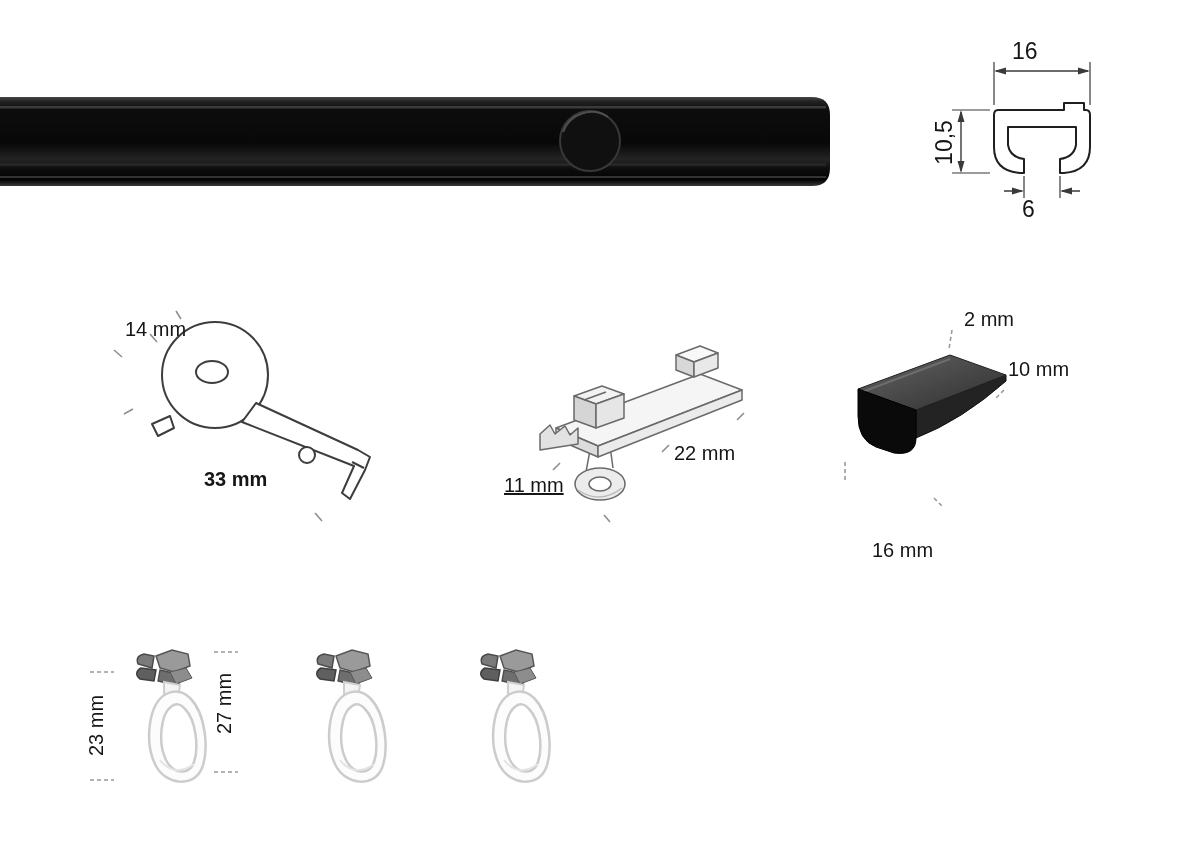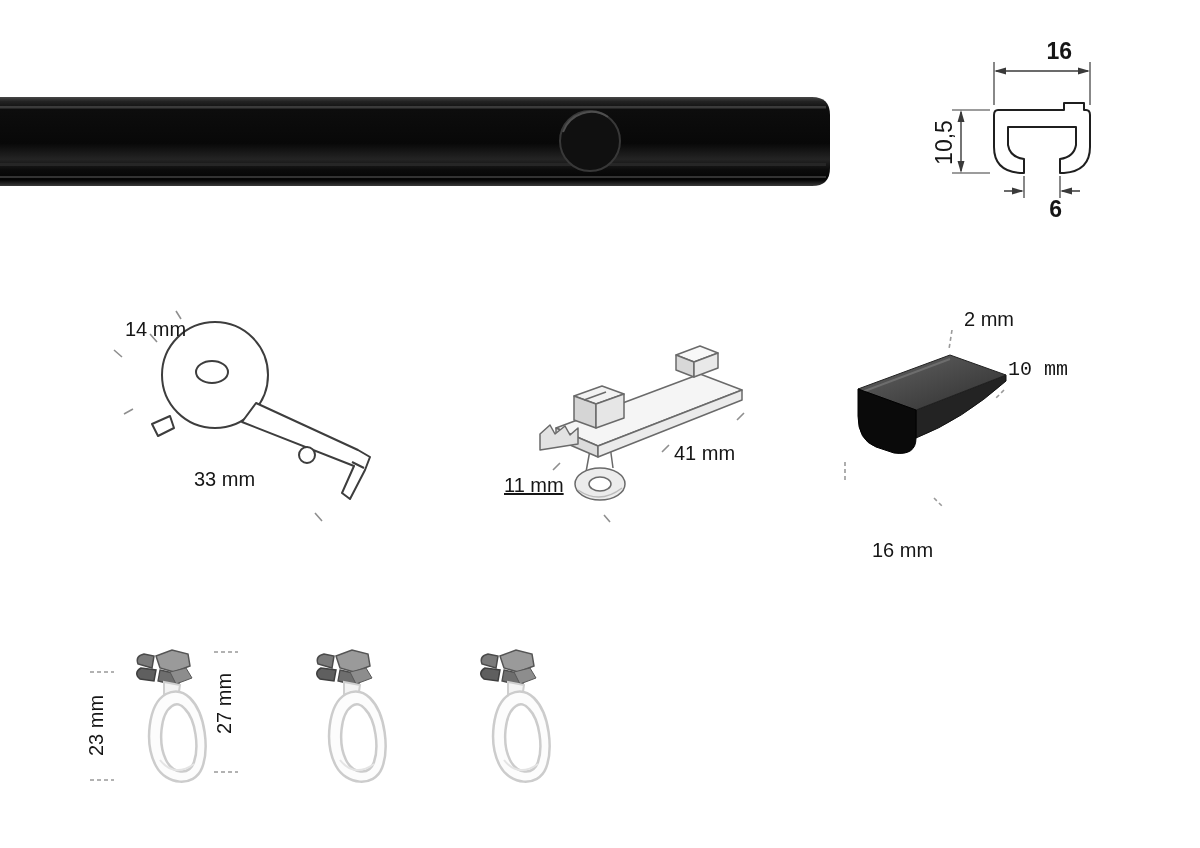--- a/index.html
+++ b/index.html
@@ -2,21 +2,21 @@
 <html><head>
 <meta charset="utf-8">
 <style>
   * { margin:0; padding:0; box-sizing:border-box; }
   html,body { background:#ffffff; }
   body { font-family:"Liberation Sans", sans-serif; color:#161616; }
   .canvas { position:relative; width:1200px; height:848px; background:#ffffff; overflow:hidden; }
   .art { position:absolute; left:0; top:0; }
   .dim-label { position:absolute; font-size:20px; color:#161616; white-space:nowrap;text-align:right; }
   .dim-label.num { font-size:23px; }
-  .dim-label.center { text-align:right;font-weight:bold; }
+  .dim-label.center { text-align:left; }
   .dim-label.rot { transform:rotate(-90deg); transform-origin:center center; text-align:center; }
 </style>
 </head>
 <body>
 
 <div class="canvas">
 
   <svg class="art" width="1200" height="848" viewBox="0 0 1200 848">
     <defs>
       <linearGradient id="railGrad" x1="0" y1="0" x2="0" y2="1">
@@ -157,25 +157,25 @@
         <path d="M 214,772 L 238,772"></path>
       </g>
     </g>
   </svg>
 
   <div class="dim-label num center" style="left:1012px; top:38px; width:60px;">16</div>
   <div class="dim-label num rot" style="left:909px; top:129px; width:70px;">10,5</div>
   <div class="dim-label num center" style="left:1022px; top:196px; width:40px;">6</div>
 
   <div class="dim-label" style="left:125px; top:318px;">14 mm</div>
-  <div class="dim-label" style="left:194px; top:468px;">33 mm</div>
+  <div class="dim-label" style="left:204px; top:468px;font-weight:bold;">33 mm</div>
 
-  <div class="dim-label" style="left:674px; top:442px;">41 mm</div>
+  <div class="dim-label" style="left:674px; top:442px;">22 mm</div>
   <div class="dim-label" style="left:504px; top:474px;text-decoration:underline;">11 mm</div>
 
   <div class="dim-label" style="left:920px; top:308px;margin-left:44px;">2 mm</div>
-  <div class="dim-label" style="left:1008px; top:358px;font-family:Liberation Mono, monospace;">10 mm</div>
+  <div class="dim-label" style="left:1008px; top:358px;">10 mm</div>
   <div class="dim-label" style="left:872px; top:491px;margin-top:48px;">16 mm</div>
 
   <div class="dim-label rot" style="left:61px; top:714px; width:70px;">23 mm</div>
   <div class="dim-label rot" style="left:189px; top:692px; width:70px;">27 mm</div>
 
 </div>
 
 </body></html>

